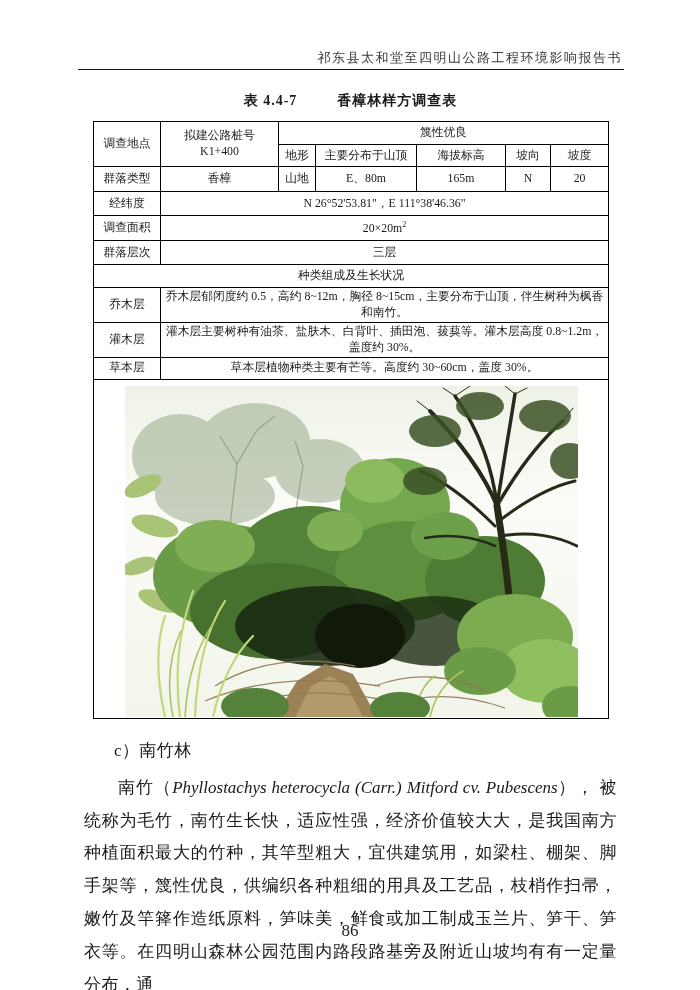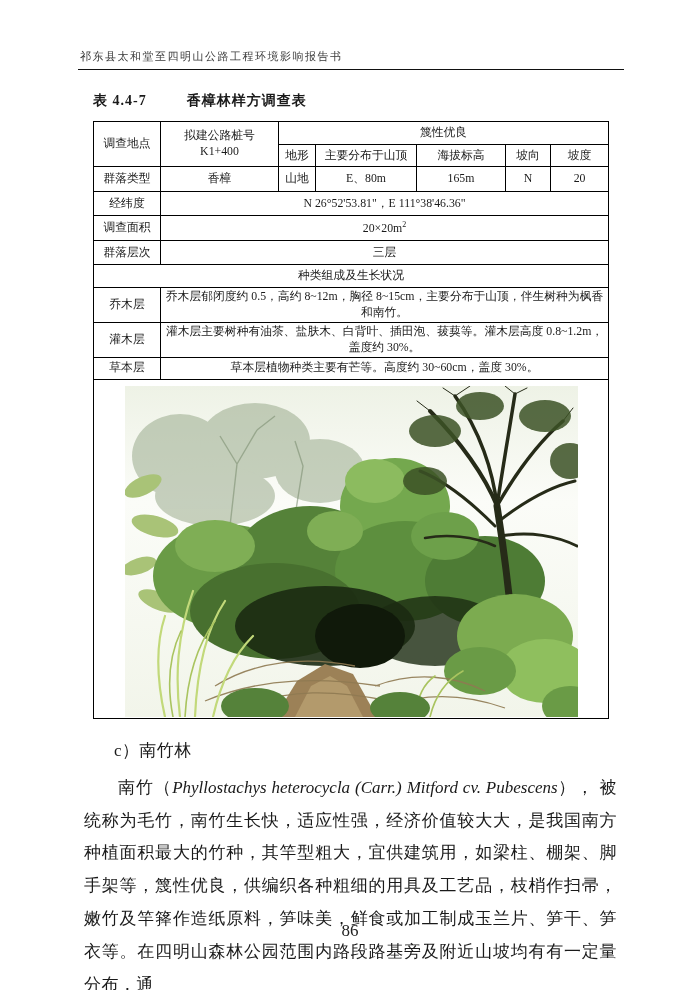--- a/index.html
+++ b/index.html
@@ -3,29 +3,29 @@
 <meta charset="utf-8">
 <style>
   html,body { margin:0; padding:0; }
   body {
     width:700px; height:990px; background:#ffffff; position:relative;
     font-family:"Liberation Serif","DejaVu Serif",serif; color:#1a1a1a;
     overflow:hidden;
   }
   .header-text {
     position:absolute; top:49px; left:80px; width:542px;
-    font-size:11px; color:#3a3a3a; letter-spacing:1.5px;
+    text-align:right; font-size:13px; color:#3a3a3a; letter-spacing:1.5px;
   }
   .header-rule {
     position:absolute; top:69px; left:78px; width:546px; height:0;
     border-top:1.6px solid #111;
   }
   .table-caption {
     position:absolute; top:92px; left:93px; width:515px;
-    font-weight:bold; font-size:14px; letter-spacing:1px;
+    text-align:center; font-weight:bold; font-size:14px; letter-spacing:1px;
   }
   .caption-label { margin-right:40px; }
   table.survey {
     position:absolute; top:121px; left:93px; width:515px;
     border-collapse:collapse; table-layout:fixed;
     font-size:11.8px; text-align:center;
   }
   table.survey td {
     border:1px solid #000; padding:1px 3px; vertical-align:middle; line-height:1.35;
   }

